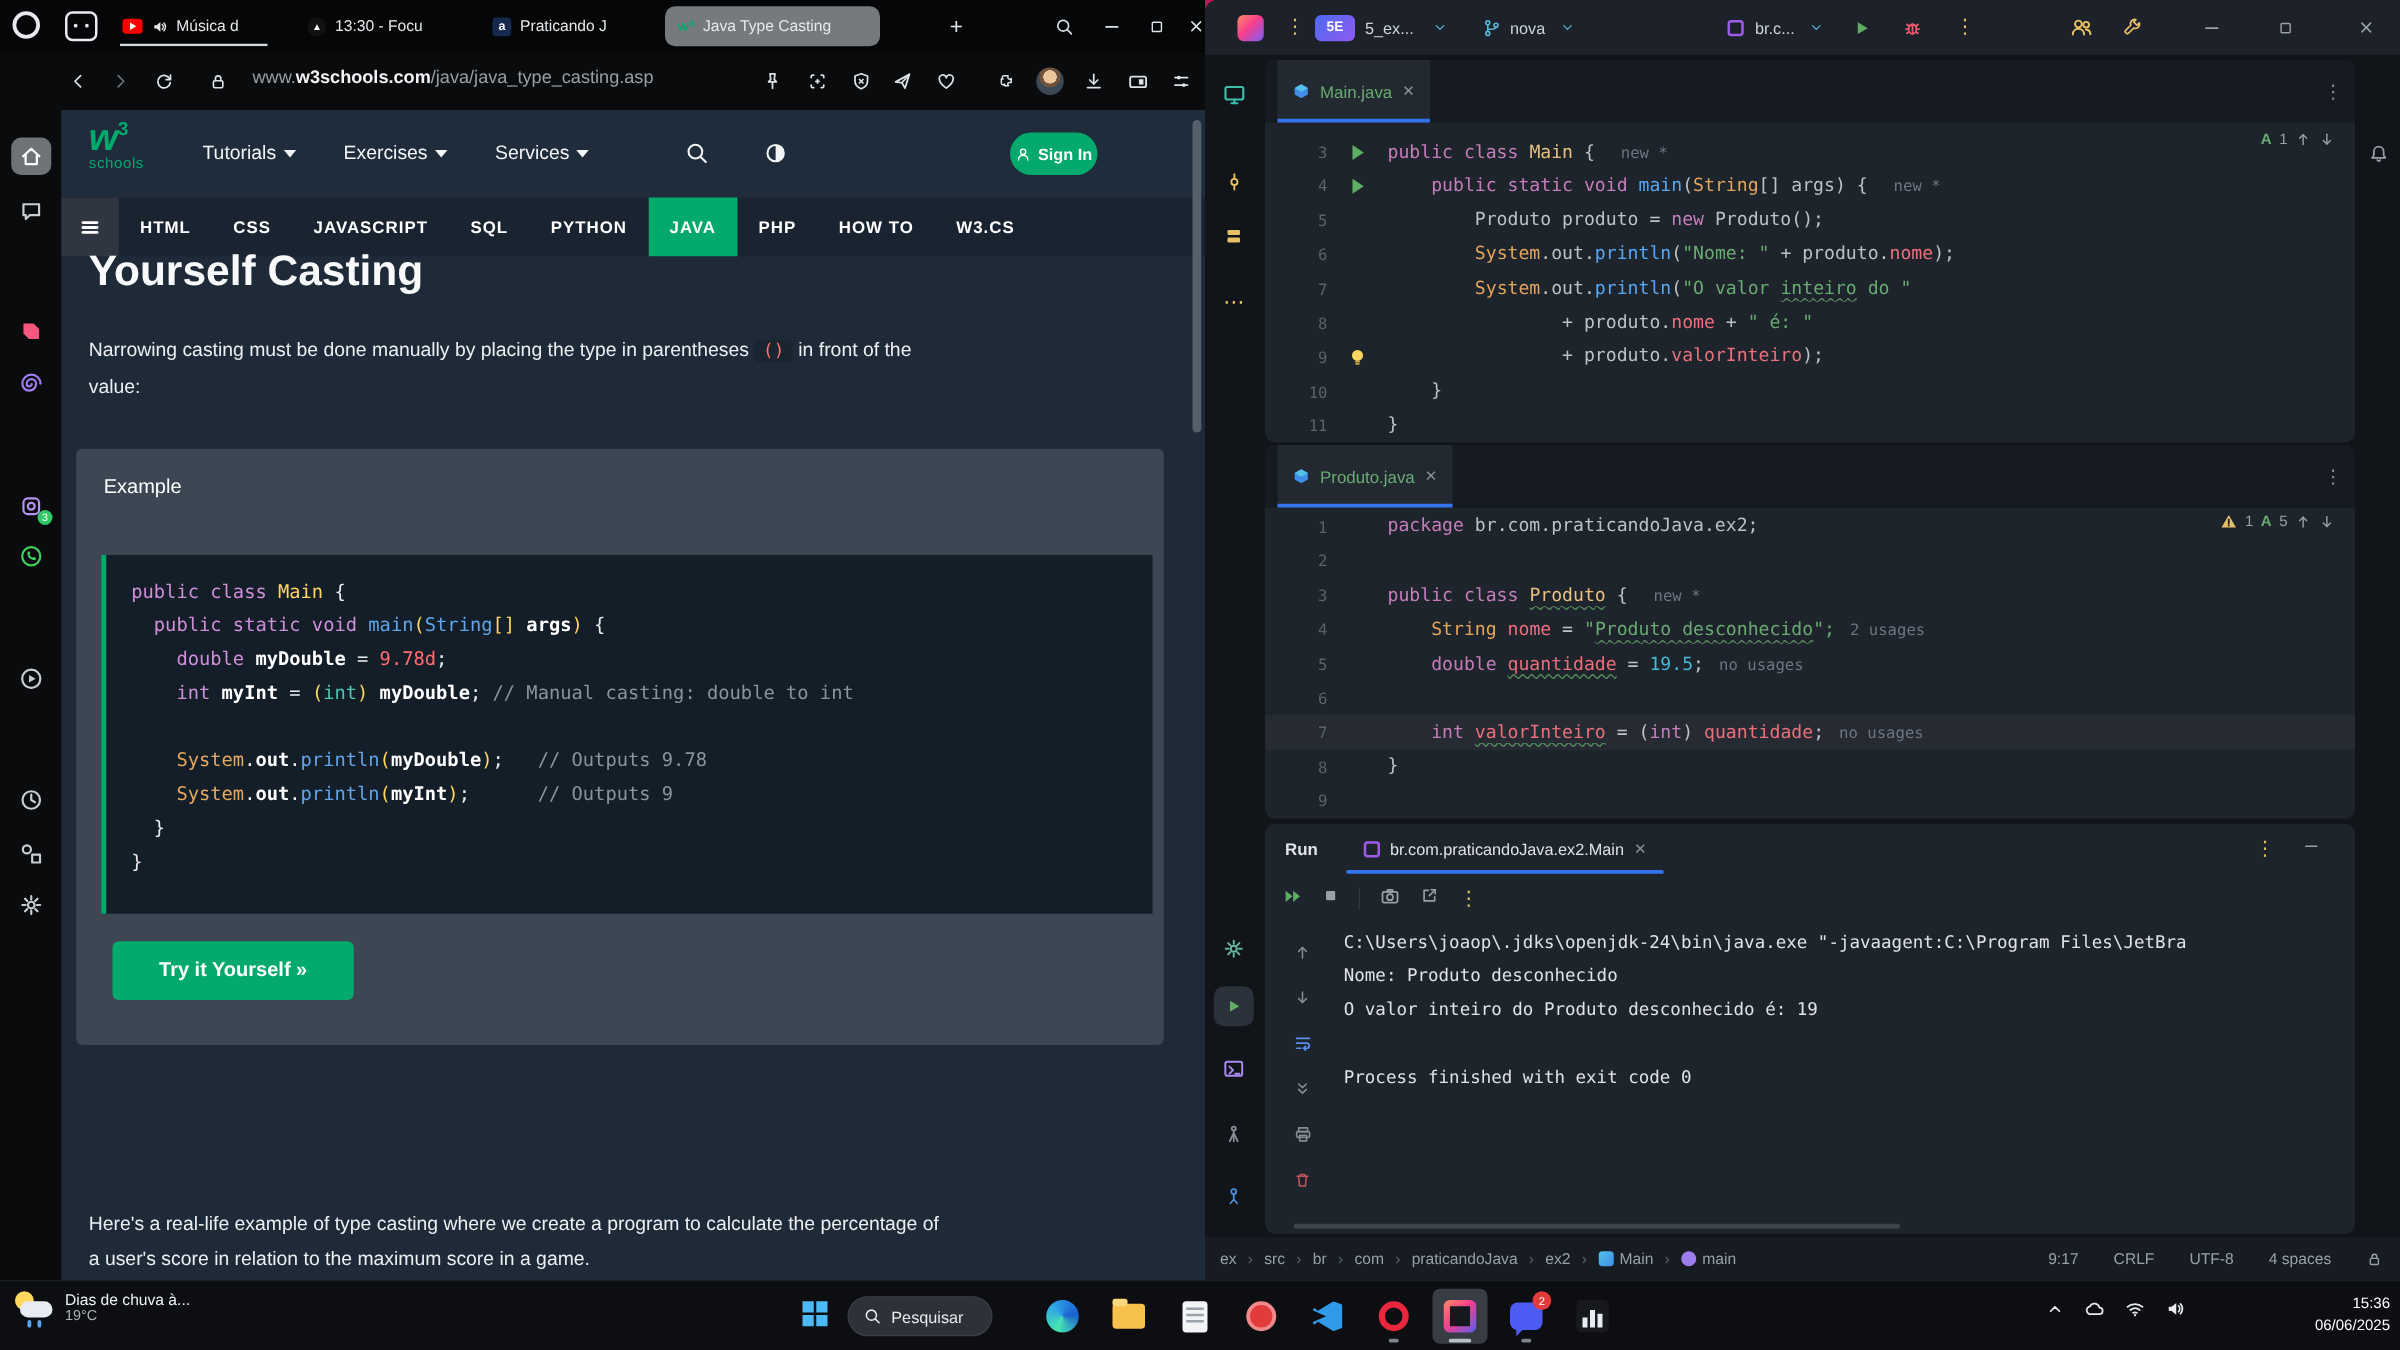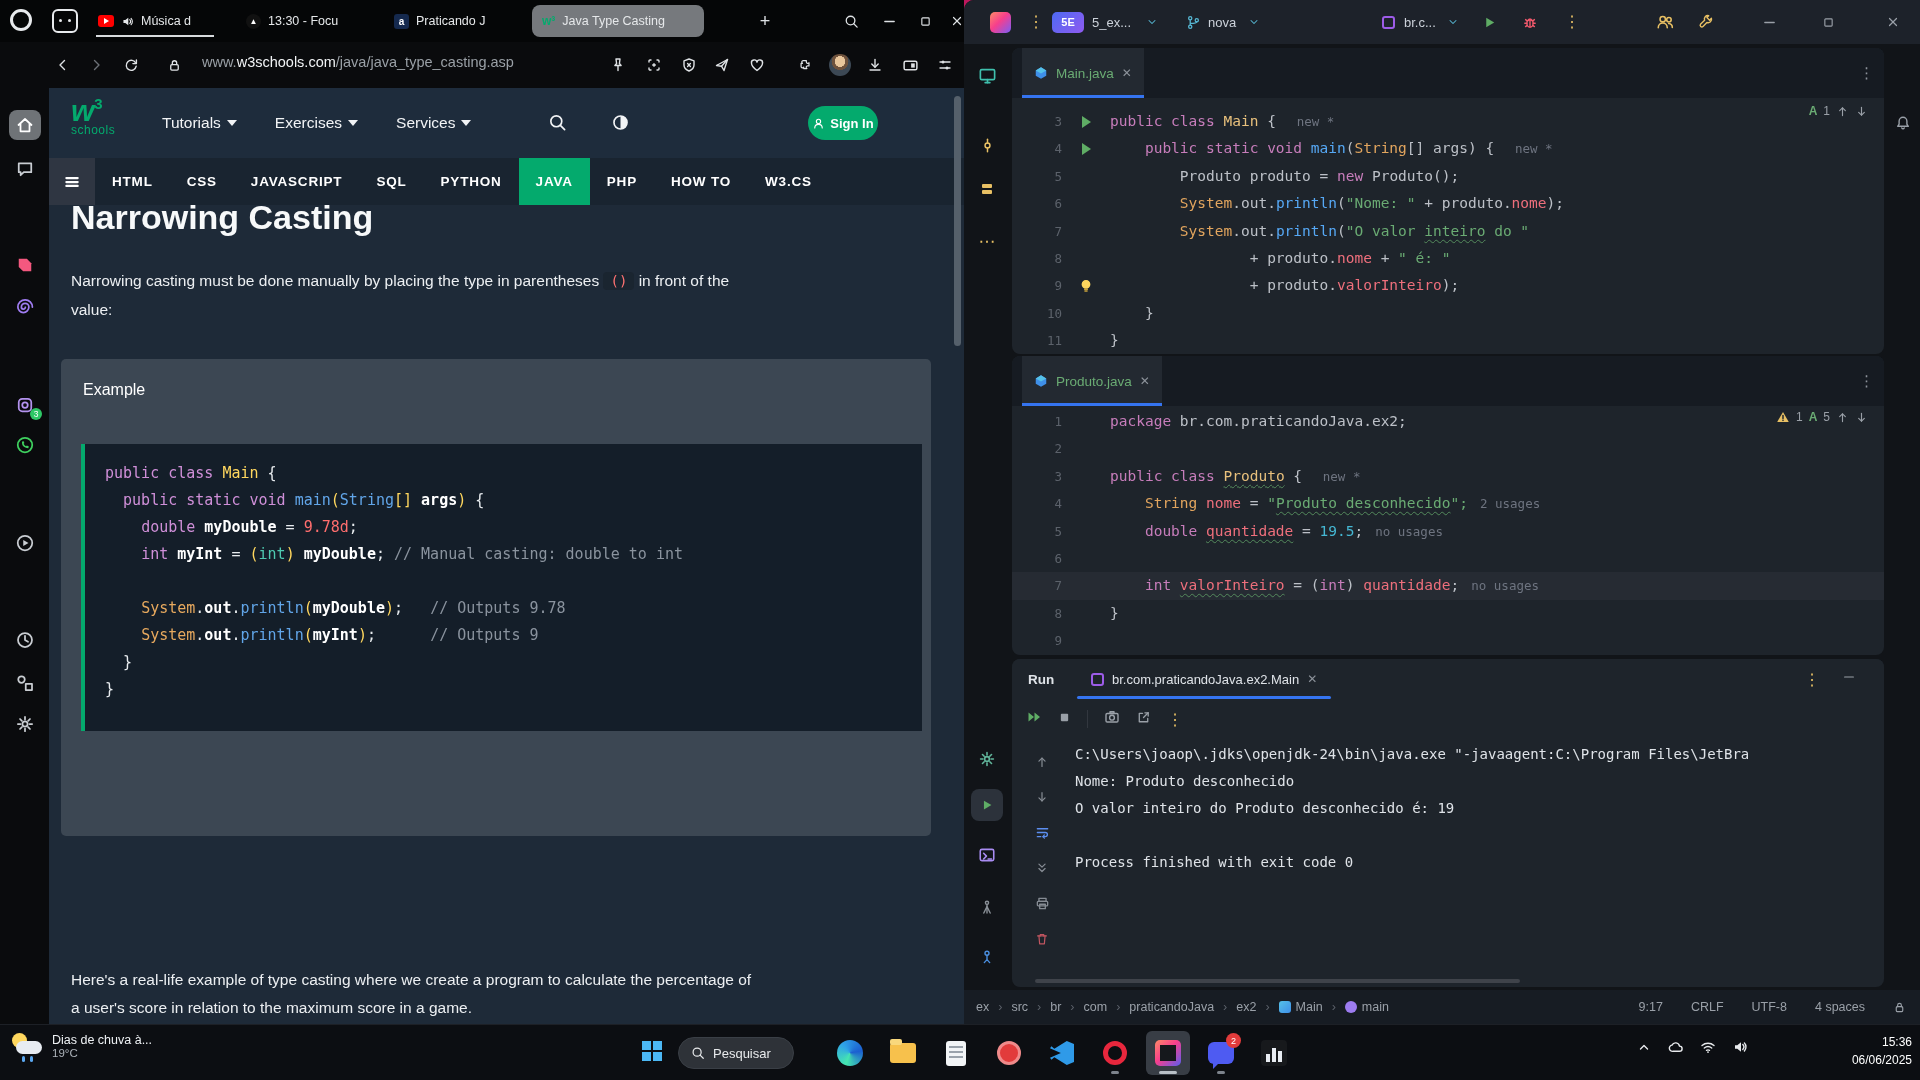--- a/index.html
+++ b/index.html
@@ -28,21 +28,21 @@
 .fav-jeta{width:15px;height:15px;border-radius:3px;background:#15294e;color:#fff;font-size:10px;font-weight:bold;display:flex;align-items:center;justify-content:center;flex:none}
 .fav-w3{color:#04AA6D;font-weight:bold;font-size:12px;flex:none}
 .spk{color:#e6e8ea;width:13px;flex:none}
 #newtab{position:absolute;left:752px;top:8px;width:26px;height:26px;border-radius:6px;color:#dfe2e5;font-size:18px;display:flex;align-items:center;justify-content:center}
 .bwc{position:absolute;top:8px;width:26px;height:26px;color:#dfe2e5;display:flex;align-items:center;justify-content:center;font-size:14px}
 #btoolbar{position:absolute;left:0;top:42px;width:964px;height:46px;background:#0a0b0d;color:#dfe2e5}
 .tbico{position:absolute;top:12px;width:22px;height:22px;display:flex;align-items:center;justify-content:center;font-size:17px;color:#dfe2e5}
 .dim{color:#6c7177}
 #urltext{position:absolute;left:202px;top:12px;font-size:14.5px;white-space:nowrap}
 #urltext .pre,#urltext .path{color:#9aa0a6}
-#urltext .dom{color:#f2f4f6;font-weight:normal}
+#urltext .dom{color:#f2f4f6;font-weight:bold}
 .avatar{width:22px;height:22px;border-radius:50%;background:radial-gradient(circle at 50% 34%,#e9c69b 0 29%,#6f523c 30% 46%,#3c4854 47% 100%)}
 #gxside{position:absolute;left:0;top:88px;width:49px;height:936px;background:#0a0b0d}
 .sideitem{position:absolute;left:0;width:49px;height:34px;display:flex;align-items:center;justify-content:center;color:#c9cdd2}
 .sideitem .boxed{width:32px;height:30px;background:#6f7377;border-radius:8px;display:flex;align-items:center;justify-content:center;color:#fff}
 .sbadge{position:absolute;right:7px;bottom:2px;background:#2ec866;color:#fff;font-size:8.5px;min-width:12px;height:12px;border-radius:6px;display:flex;align-items:center;justify-content:center}
 #gxlabel{position:absolute;left:0;top:952px;width:49px;text-align:center;font-weight:bold;font-size:13px;color:#cfd3d7}
 #gxmore{position:absolute;left:0;top:990px;width:49px;text-align:center;color:#cfd3d7;font-size:15px}
 
 
 #page{position:absolute;left:49px;top:88px;width:915px;height:936px;background:#1e2a38;overflow:hidden}
@@ -482,25 +482,26 @@
       <span class="w3nav-item">HTML</span>
           <span class="w3nav-item">CSS</span>
           <span class="w3nav-item">JAVASCRIPT</span>
           <span class="w3nav-item">SQL</span>
           <span class="w3nav-item">PYTHON</span>
           <span class="w3nav-item active">JAVA</span>
           <span class="w3nav-item">PHP</span>
           <span class="w3nav-item">HOW TO</span>
           <span class="w3nav-item">W3.CS</span>
         </div>
-      <h1 id="w3h1">Narrowing Casting</h1>
+      <h1 id="w3h1">Yourself Casting</h1>
       <p id="w3para"><span>Narrowing casting must be done manually by placing the type in parentheses </span><span class="codespan">()</span><span> in front of the value:</span></p>
       <div id="expanel">
         <div id="extitle">Example</div>
         <div id="w3codebox" class="mono"><div class="cl"><span class="tk-k">public class </span><span class="tk-y">Main</span><span class="tk-p"> {</span></div><div class="cl"><span class="tk-p">  </span><span class="tk-k">public static void </span><span class="tk-b">main</span><span class="tk-y">(</span><span class="tk-b">String</span><span class="tk-y">[]</span><span class="tk-pb"> args</span><span class="tk-y">)</span><span class="tk-p"> {</span></div><div class="cl"><span class="tk-p">    </span><span class="tk-k">double </span><span class="tk-pb">myDouble</span><span class="tk-p"> = </span><span class="tk-r">9.78d</span><span class="tk-p">;</span></div><div class="cl"><span class="tk-p">    </span><span class="tk-k">int </span><span class="tk-pb">myInt</span><span class="tk-p"> = </span><span class="tk-y">(</span><span class="tk-t">int</span><span class="tk-y">)</span><span class="tk-p"> </span><span class="tk-pb">myDouble</span><span class="tk-p">; </span><span class="tk-c">// Manual casting: double to int</span></div><div class="cl"></div><div class="cl"><span class="tk-p">    </span><span class="tk-o">System</span><span class="tk-p">.</span><span class="tk-pb">out</span><span class="tk-p">.</span><span class="tk-b">println</span><span class="tk-y">(</span><span class="tk-pb">myDouble</span><span class="tk-y">)</span><span class="tk-p">;   </span><span class="tk-c">// Outputs 9.78</span></div><div class="cl"><span class="tk-p">    </span><span class="tk-o">System</span><span class="tk-p">.</span><span class="tk-pb">out</span><span class="tk-p">.</span><span class="tk-b">println</span><span class="tk-y">(</span><span class="tk-pb">myInt</span><span class="tk-y">)</span><span class="tk-p">;      </span><span class="tk-c">// Outputs 9</span></div><div class="cl"><span class="tk-p">  }</span></div><div class="cl"><span class="tk-p">}</span></div></div>
+        <div id="trybtn">Try it Yourself »</div>
       </div>
       <p id="w3para2">Here's a real-life example of type casting where we create a program to calculate the percentage of a user's score in relation to the maximum score in a game.</p>
       <div id="pagescroll"></div>
     </div>
   </section>
 
   <section id="idea">
     <div id="ititle">
       <span class="tline" style="left:26px">
           <span class="ijlogo"></span>

